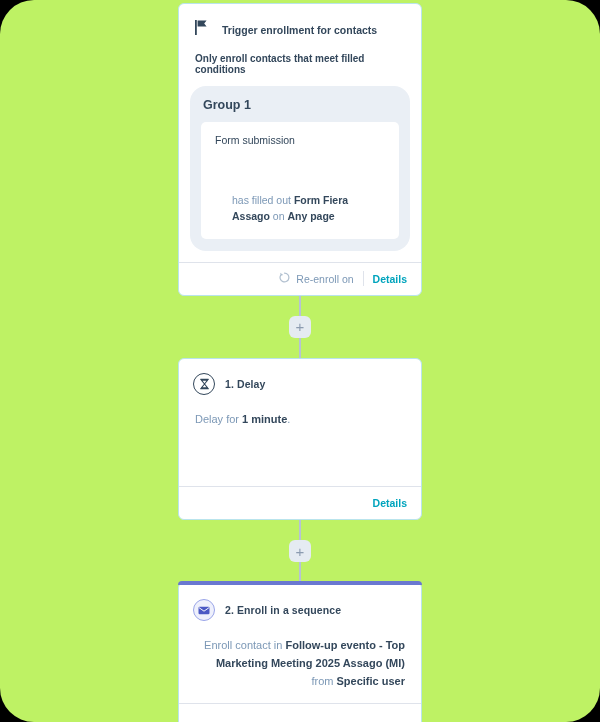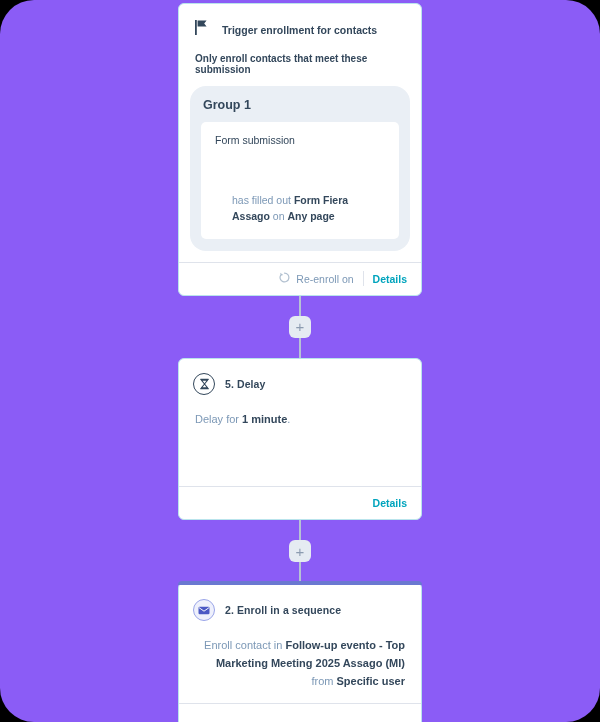--- a/index.html
+++ b/index.html
@@ -9,21 +9,21 @@
     height: 722px;
     background: #000000;
     font-family: "Liberation Sans", sans-serif;
     overflow: hidden;
   }
 
   #canvas {
     position: relative;
     width: 600px;
     height: 722px;
-    background: #8b5cf6;
+    background: #bef264;
     border-radius: 34px;
     overflow: hidden;
   }
 
   
   .flow {
     position: absolute;
     top: 0;
     left: 0;
     width: 600px;
@@ -218,21 +218,21 @@
       <div class="trigger-head">
         <span>
           <svg width="13" height="15" viewBox="0 0 13 15">
             <rect x="0" y="0" width="1.8" height="15" fill="#33475b"></rect>
             <path d="M2.6 0.6 H11.6 L9.2 3.6 L11.6 6.6 H2.6 Z" fill="#33475b"></path>
           </svg>
         </span>
         <span class="trigger-title">Trigger enrollment for contacts</span>
       </div>
 
-      <div class="trigger-sub">Only enroll contacts that meet these submission</div>
+      <div class="trigger-sub">Only enroll contacts that meet filled conditions</div>
 
       <div class="group-box">
         <div class="group-title">Group 1</div>
         <div class="filter-box">
           <div class="filter-title">Form submission</div>
           <div class="filter-text">
             <span>has filled out </span><b>Form Fiera Assago</b><span> on </span><b>Any page</b>
           </div>
         </div>
       </div>
@@ -261,21 +261,21 @@
     <div class="card">
       <div class="card-body">
         <div class="card-head">
           <span class="icon-circle">
             <svg width="11" height="12" viewBox="0 0 11 12">
               <rect x="1.2" y="0.7" width="8.6" height="1.3" rx="0.4" fill="#33475b"></rect>
               <rect x="1.2" y="10" width="8.6" height="1.3" rx="0.4" fill="#33475b"></rect>
               <path d="M2.4 2.2 H8.6 L5.5 6 L8.6 9.8 H2.4 L5.5 6 Z" fill="none" stroke="#33475b" stroke-width="1.1" stroke-linejoin="round"></path>
             </svg>
           </span>
-          <span class="card-head-title">5. Delay</span>
+          <span class="card-head-title">1. Delay</span>
         </div>
         <div class="card-text">
           <span>Delay for </span><b>1 minute</b><span>.</span>
         </div>
         <div class="spacer-fill"></div>
       </div>
       <div class="card-footer">
         <div class="details-link">Details</div>
       </div>
     </div>

